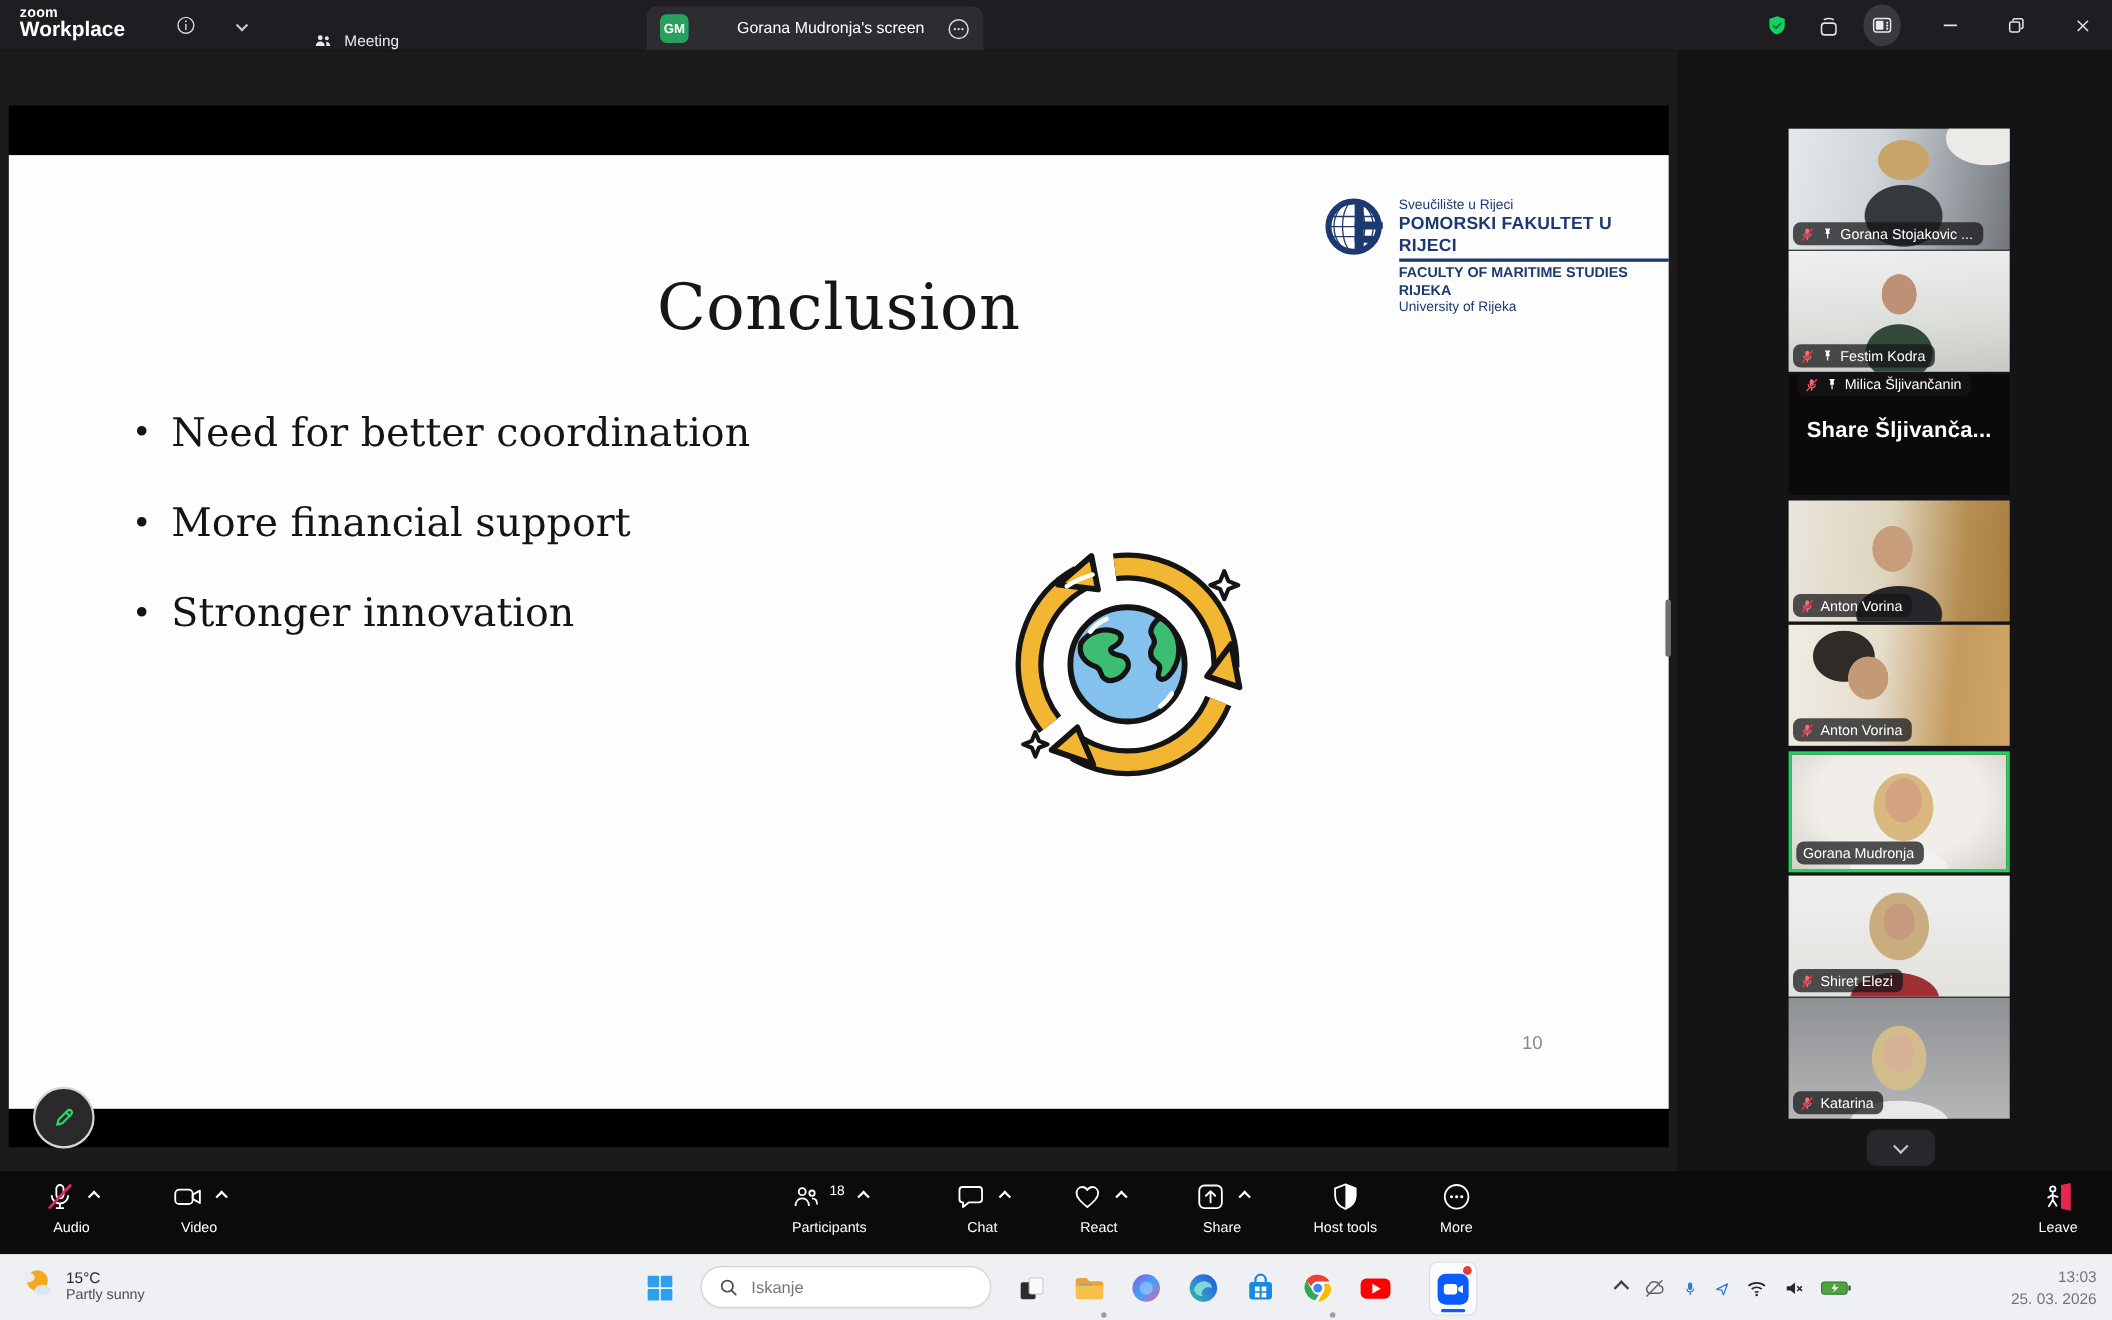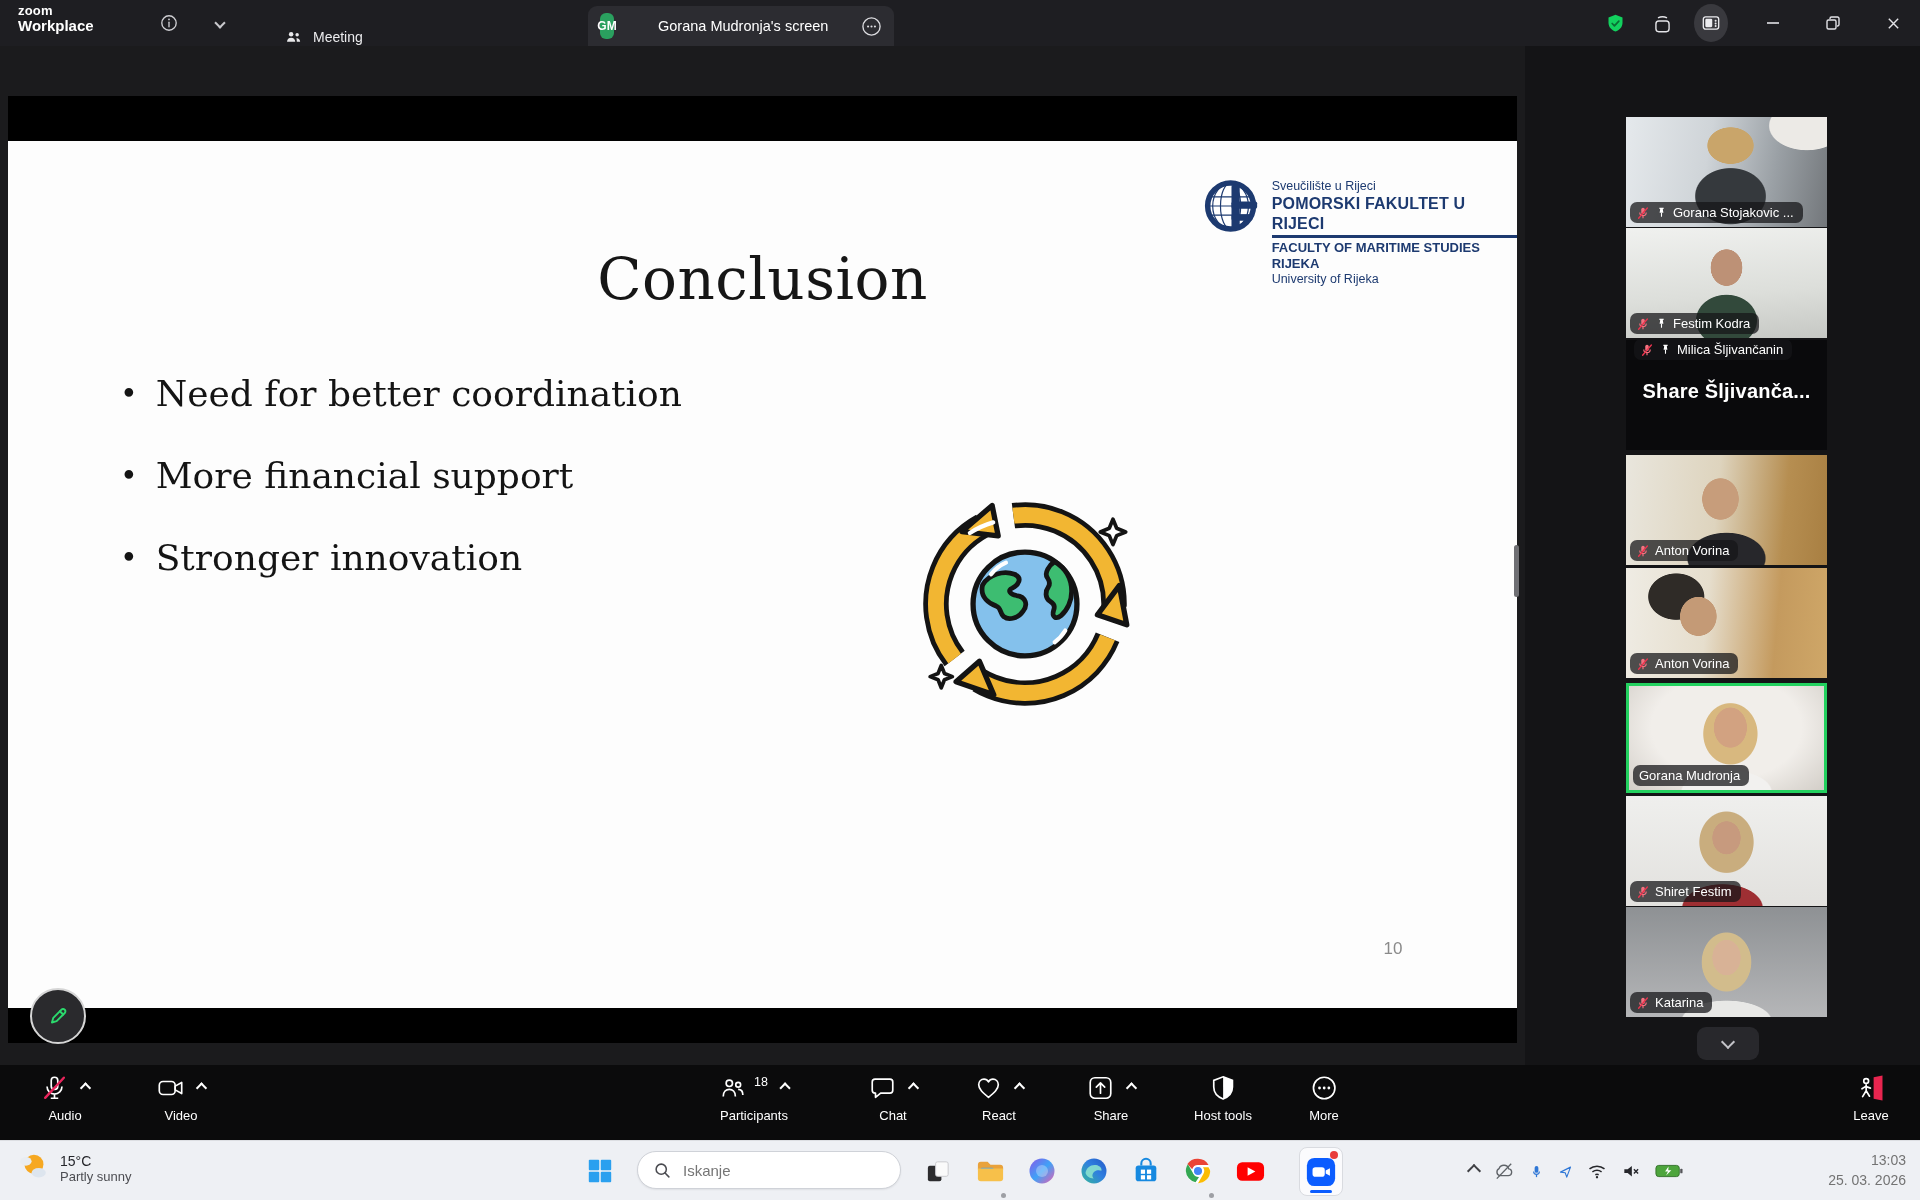--- a/index.html
+++ b/index.html
@@ -4,30 +4,30 @@
 <style>
   html,body{margin:0;padding:0;}
   body{width:1920px;height:1200px;overflow:hidden;background:#000;
        font-family:"Liberation Sans",sans-serif;-webkit-font-smoothing:antialiased;}
   .screen{position:absolute;inset:0;width:1920px;height:1200px;}
 
   
   .topbar{position:absolute;left:0;top:0;width:1920px;height:46px;background:#1e1e22;}
   .brand{position:absolute;left:18px;top:4px;color:#fff;line-height:1.05;cursor:default;}
   .brand .b1{font-size:13px;font-weight:bold;letter-spacing:.2px;}
-  .brand .b2{font-size:15px;font-weight:600;}
+  .brand .b2{font-size:19px;font-weight:600;}
   .tb-icon-btn{position:absolute;top:0;height:46px;display:flex;align-items:center;justify-content:center;width:34px;}
   .chev{display:inline-block;width:8px;height:8px;border-left:2px solid #c9c9cd;border-top:2px solid #c9c9cd;}
   .chev.down{transform:rotate(225deg);}
   .chev.up{transform:rotate(45deg);}
   .chev.white{border-color:#fff;}
   .chev.small{width:6px;height:6px;}
   .tab-meeting{position:absolute;left:268px;top:0;height:46px;display:flex;align-items:center;gap:10px;padding:14px 16px;color:#ececee;font-size:14px;cursor:pointer;}
   .tab-active{position:absolute;left:588px;top:6px;width:306px;height:40px;background:#2c2c31;border-radius:9px 9px 0 0;display:flex;align-items:center;gap:11px;padding:0 12px;box-sizing:border-box;}
-  .gm-avatar{width:14px;height:26px;border-radius:6px;background:#2aa05f;color:#fff;font-size:12px;font-weight:bold;display:flex;align-items:center;justify-content:center;}
+  .gm-avatar{width:26px;height:26px;border-radius:6px;background:#2aa05f;color:#fff;font-size:12px;font-weight:bold;display:flex;align-items:center;justify-content:center;}
   .tab-active .tab-label{color:#fff;font-size:14.5px;flex:1;white-space:nowrap;overflow:hidden;margin-left:33px;}
   .vc-circle{width:38px;height:38px;border-radius:50%;background:#39393e;display:flex;align-items:center;justify-content:center;}
 
   
   .main{position:absolute;left:0;top:46px;width:1920px;height:1019px;background:#141416;}
   .share{position:absolute;left:0;top:0;width:1525px;height:1019px;background:#1b1b1d;}
   .letterbox{position:absolute;left:8px;top:50px;width:1509px;height:947px;background:#000;}
   .slide{position:absolute;left:0;top:45px;width:1509px;height:867px;background:#fdfdfd;}
 
   .slide-title{position:absolute;left:0;top:104px;width:100%;text-align:center;
@@ -364,21 +364,21 @@
         </div>
       </div>
 
       <div class="tile bg-shiret" style="top:750px">
         <div class="plate">
           <svg width="14" height="14" viewBox="0 0 24 24">
               <path d="M12 3a3 3 0 0 1 3 3v5a3 3 0 0 1-6 0V6a3 3 0 0 1 3-3z" fill="#f4717f"></path>
               <path d="M6.5 11a5.5 5.5 0 0 0 11 0M12 16.5V21" fill="none" stroke="#f4717f" stroke-width="2"></path>
               <path d="M4.5 21 19.5 3.5" stroke="#e8344e" stroke-width="2.4" stroke-linecap="round"></path>
             </svg>
-          <span>Shiret Festim</span>
+          <span>Shiret Elezi</span>
         </div>
       </div>
 
       <div class="tile bg-katarina" style="top:861px">
         <div class="plate">
           <svg width="14" height="14" viewBox="0 0 24 24">
               <path d="M12 3a3 3 0 0 1 3 3v5a3 3 0 0 1-6 0V6a3 3 0 0 1 3-3z" fill="#f4717f"></path>
               <path d="M6.5 11a5.5 5.5 0 0 0 11 0M12 16.5V21" fill="none" stroke="#f4717f" stroke-width="2"></path>
               <path d="M4.5 21 19.5 3.5" stroke="#e8344e" stroke-width="2.4" stroke-linecap="round"></path>
             </svg>

